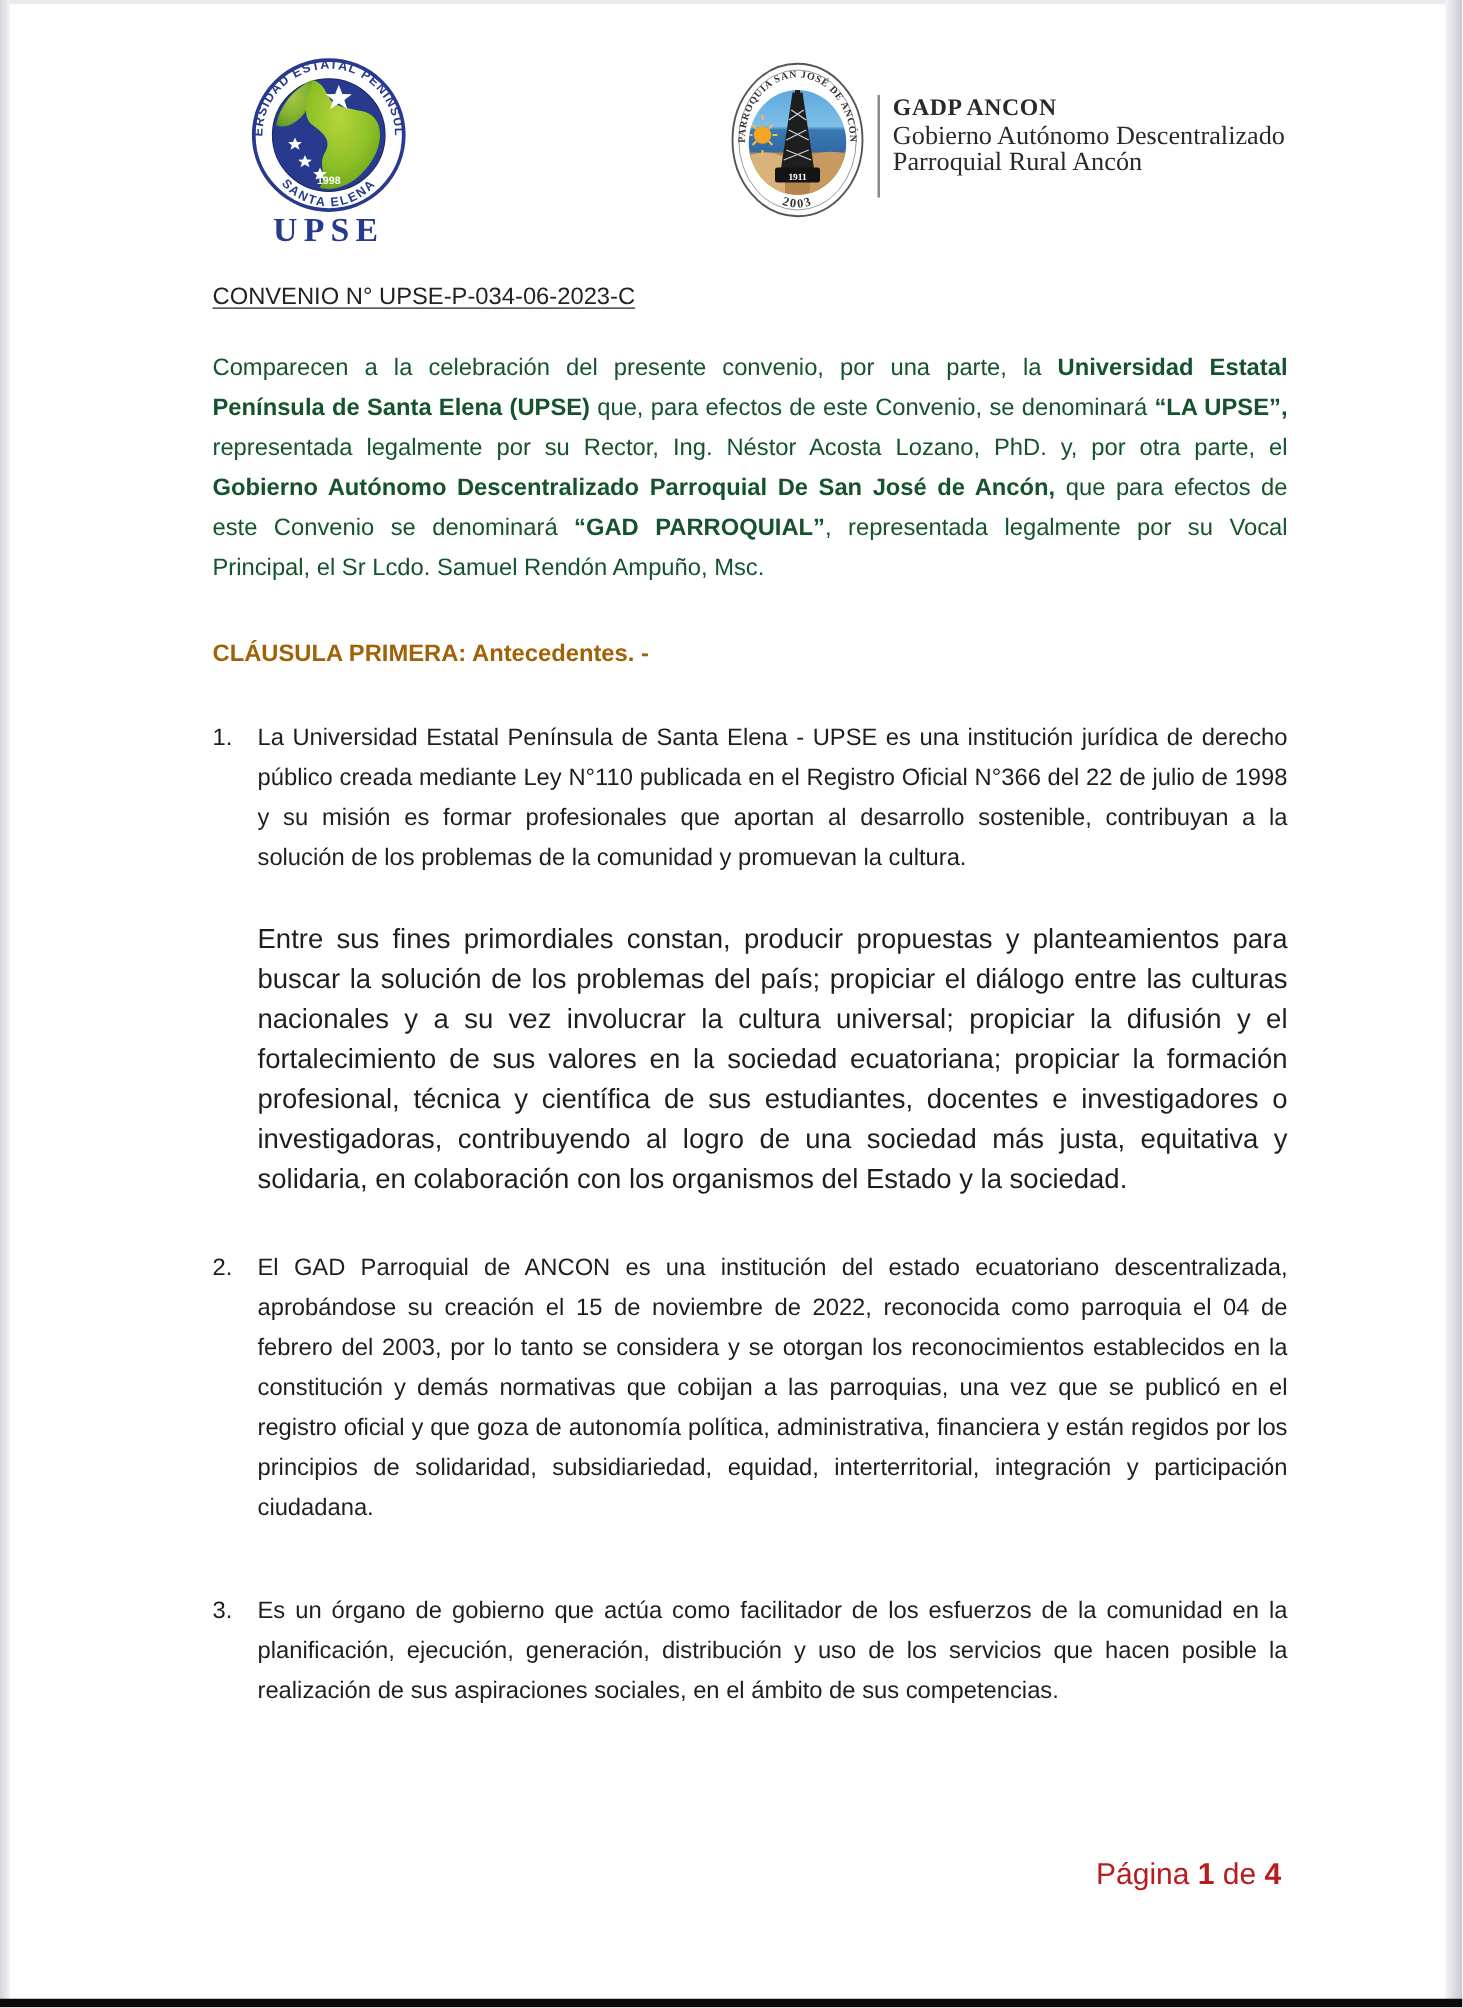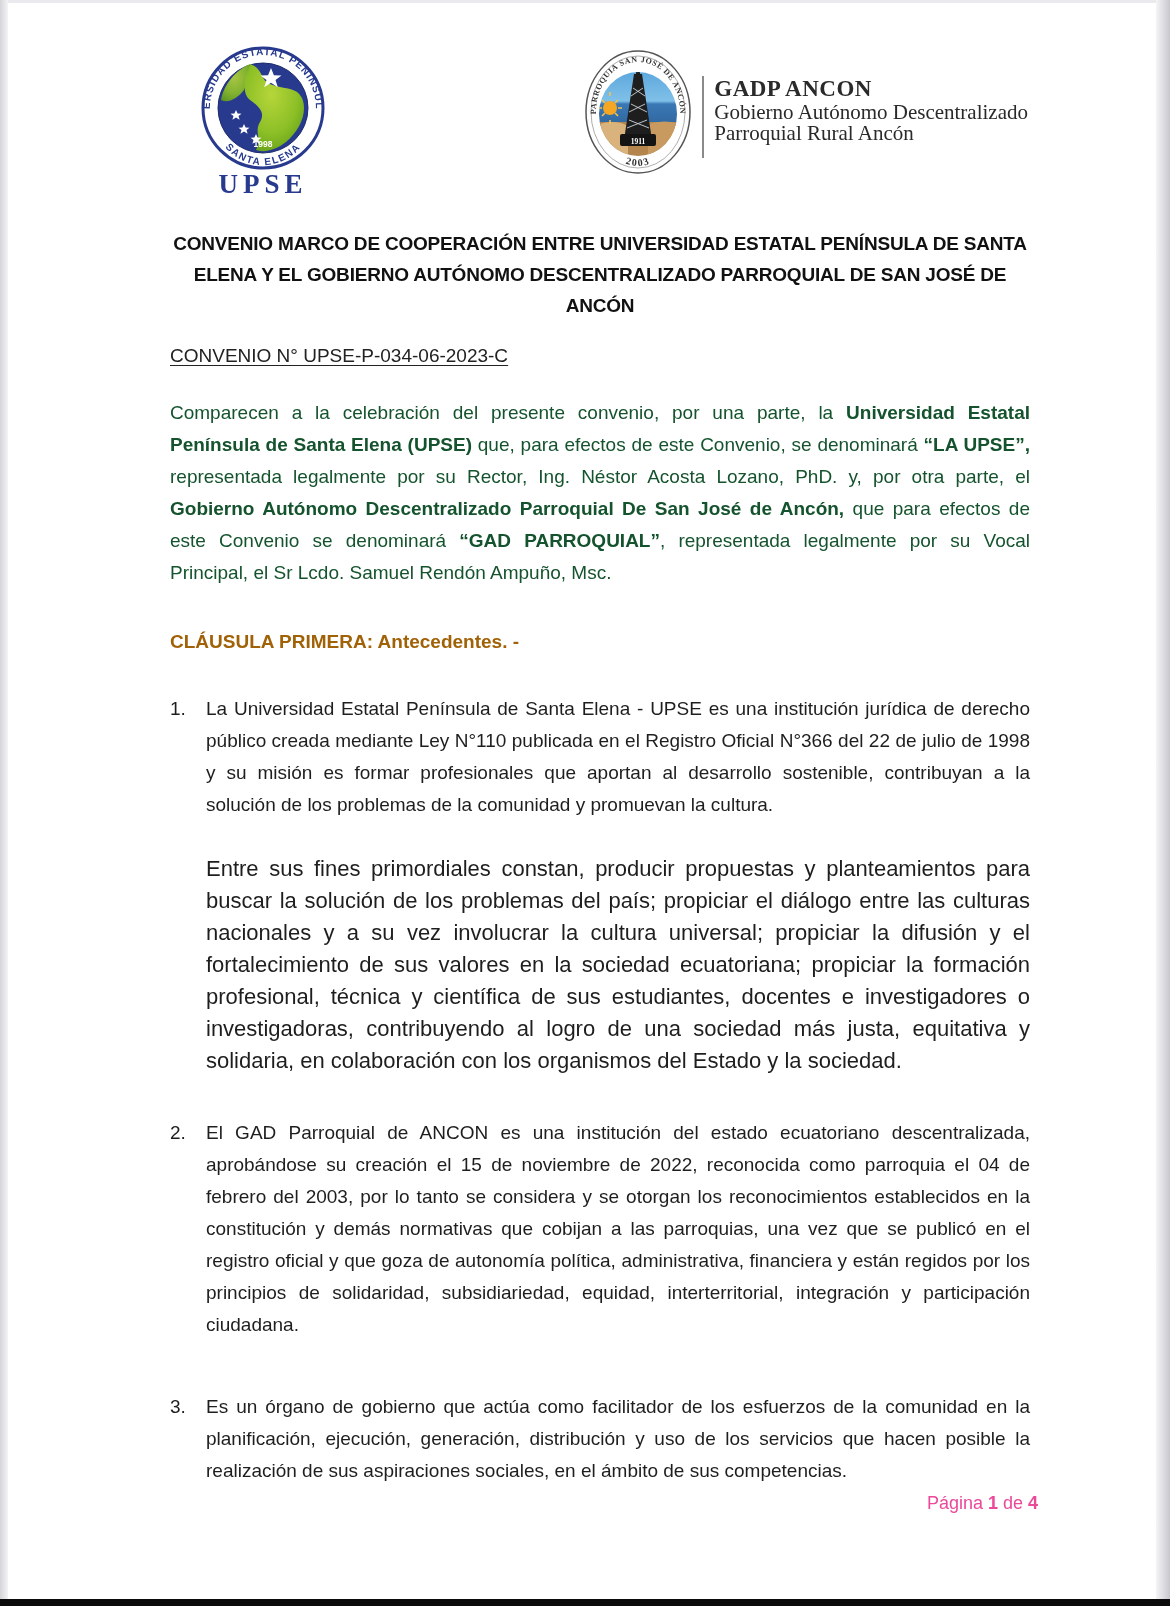--- a/index.html
+++ b/index.html
@@ -15,40 +15,40 @@
                  background:linear-gradient(to left,#c7c7cf,#f5f5f7); }
   .edge-bottom { position:absolute; left:0; right:0; bottom:0; height:7px; background:#0b0b0b; }
 
   .content { position:absolute; left:170px; top:0; width:860px; }
 
   .logos { display:flex; justify-content:space-between; align-items:flex-start; margin-top:46px; }
   .upse-block { margin-left:18px; }
   .ancon-block { display:flex; align-items:flex-start; gap:10px; margin-right:2px; margin-top:2px; }
   .ancon-divider { width:2px; height:82px; background:#8a8a8a; margin-top:28px; }
   .ancon-text { font-family:"Liberation Serif", serif; color:#2a2a2a; margin-top:28px; }
-  .ancon-text .org-acronym { font-weight:bold; font-size:23px; letter-spacing:.5px; }
+  .ancon-text .org-acronym { font-weight:bold; font-size:19px; letter-spacing:.5px; }
   .ancon-text .org-line { font-size:21px; line-height:21px; }
 
   .doc-title { margin-top:26px; text-align:center; font-weight:bold; font-size:19px;
                line-height:31px; color:#111; letter-spacing:-0.2px; }
   .convenio-number { margin-top:24px; text-align:left; font-size:19px; color:#222;
                      text-decoration:underline; text-underline-offset:3px; }
 
   .para { margin-top:30px; font-size:19px; line-height:32px; text-align:justify; color:#14532d; }
   .para .b { font-weight:bold; }
   .para-gap { margin-top:38px; }
 
   .clause-heading { margin-top:42px; font-size:19px; font-weight:bold; color:#a16207; }
 
   .list-item { position:relative; margin-top:40px; padding-left:36px;
                font-size:19px; line-height:32px; text-align:justify; }
   .list-item .num { position:absolute; left:0; top:0; }
   .sub-para { margin-top:32px; margin-left:36px; font-size:22px; line-height:32px; text-align:justify; }
 
-  .footer { position:absolute; right:132px; bottom:92px; font-size:18px; color:#ec4899; }
+  .footer { position:absolute; right:145px; bottom:92px; font-size:24px; color:#b91c1c; }
   .footer .b { font-weight:bold; }
 
   svg text { user-select:none; }
 </style>
 </head>
 <body>
 
 <div class="sheet">
   <div class="edge-top"></div>
 
@@ -143,24 +143,20 @@
         </svg>
         <div class="ancon-divider"></div>
         <div class="ancon-text">
           <div class="org-acronym">GADP ANCON</div>
           <div class="org-line">Gobierno Autónomo Descentralizado</div>
           <div class="org-line">Parroquial Rural Ancón</div>
         </div>
       </div>
     </div>
 
-    <div class="doc-title">
-      <div>CONVENIO MARCO DE COOPERACIÓN ENTRE UNIVERSIDAD ESTATAL PENÍNSULA DE SANTA</div>
-      <div>ELENA Y EL GOBIERNO AUTÓNOMO DESCENTRALIZADO PARROQUIAL DE SAN JOSÉ DE ANCÓN</div>
-    </div>
 
     <div class="convenio-number">CONVENIO N° UPSE-P-034-06-2023-C</div>
 
     <p class="para"><span>Comparecen a la celebración del presente convenio, por una parte, la </span><span class="b">Universidad Estatal Península de Santa Elena (UPSE)</span><span> que, para efectos de este Convenio, se denominará </span><span class="b">“LA UPSE”,</span><span> representada legalmente por su Rector, Ing. Néstor Acosta Lozano, PhD. y, por otra parte, el </span><span class="b">Gobierno Autónomo Descentralizado Parroquial De San José de Ancón,</span><span> que para efectos de este Convenio se denominará </span><span class="b">“GAD PARROQUIAL”</span><span>, representada legalmente por su Vocal Principal, el Sr Lcdo. Samuel Rendón Ampuño, Msc.</span></p>
 
 
     <div class="clause-heading">CLÁUSULA PRIMERA: Antecedentes. -</div>
 
     <div class="list-item">
       <span class="num">1.</span>

